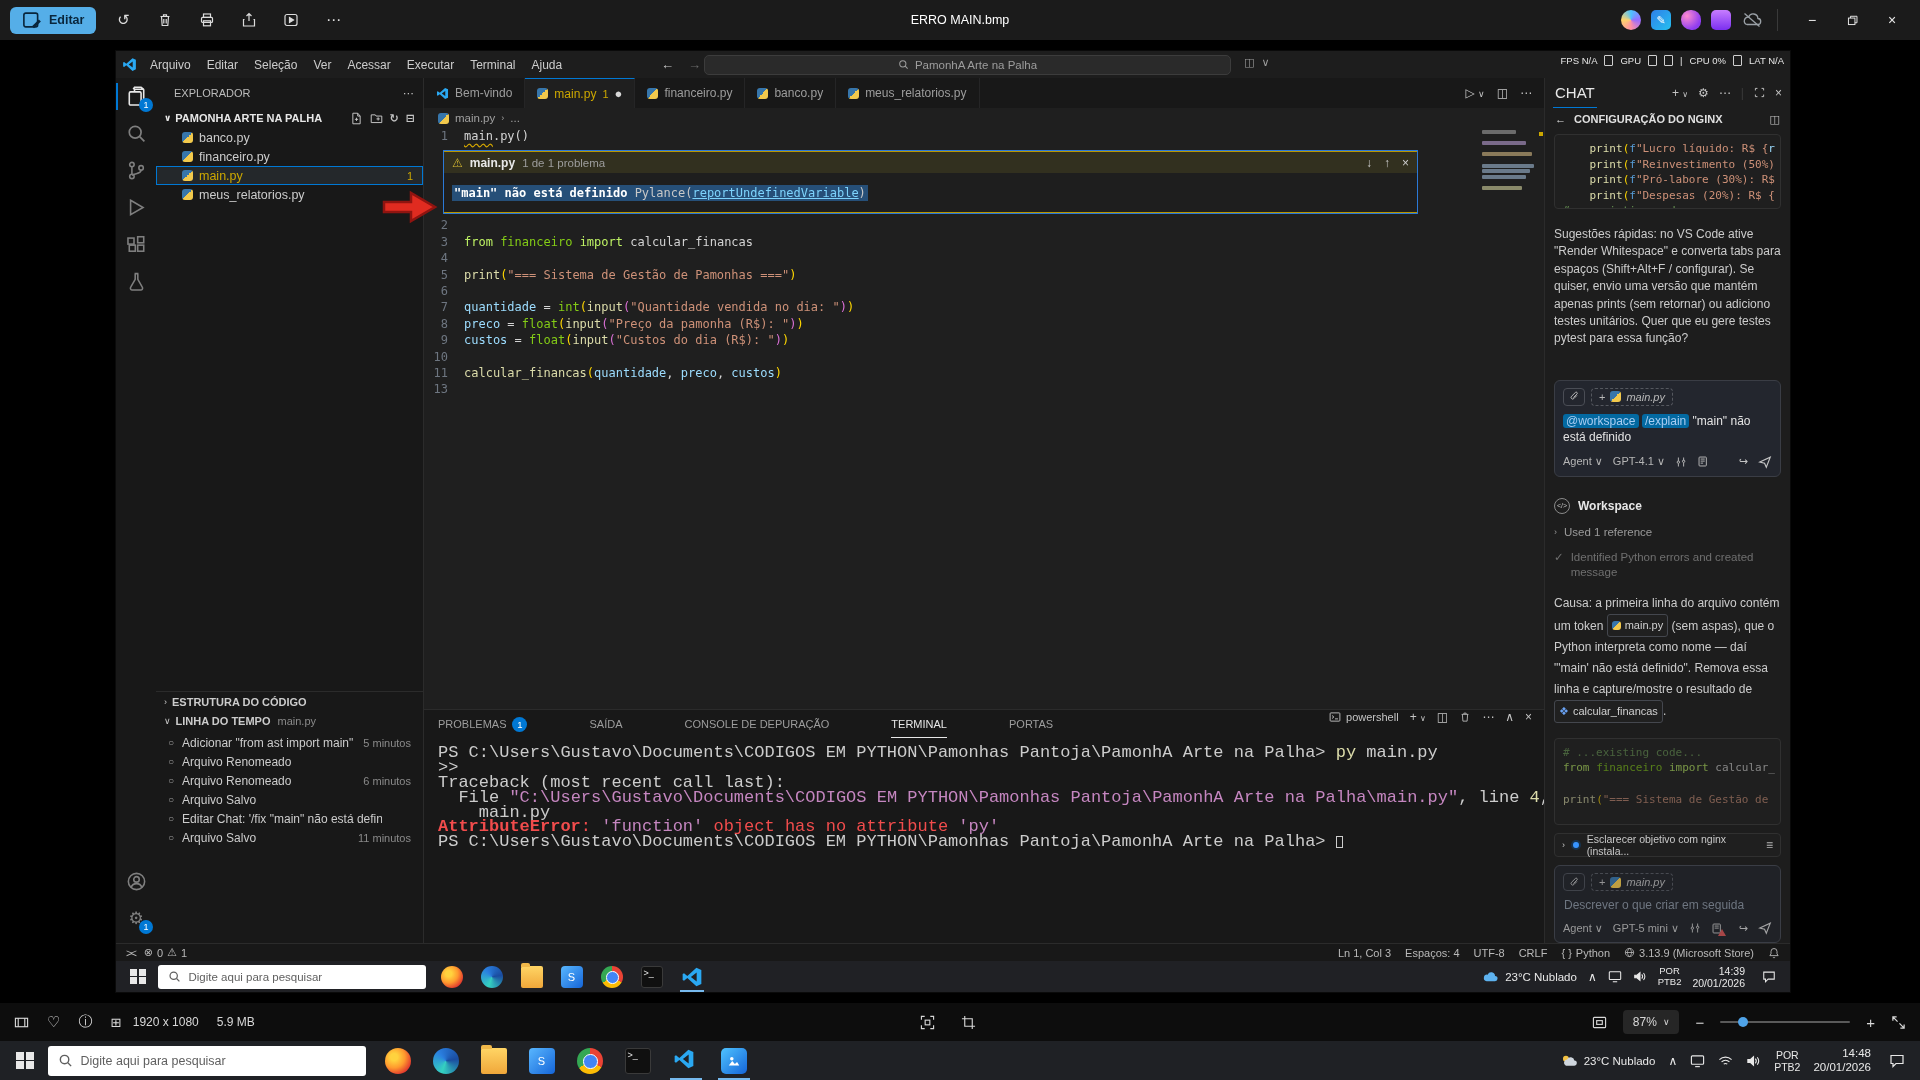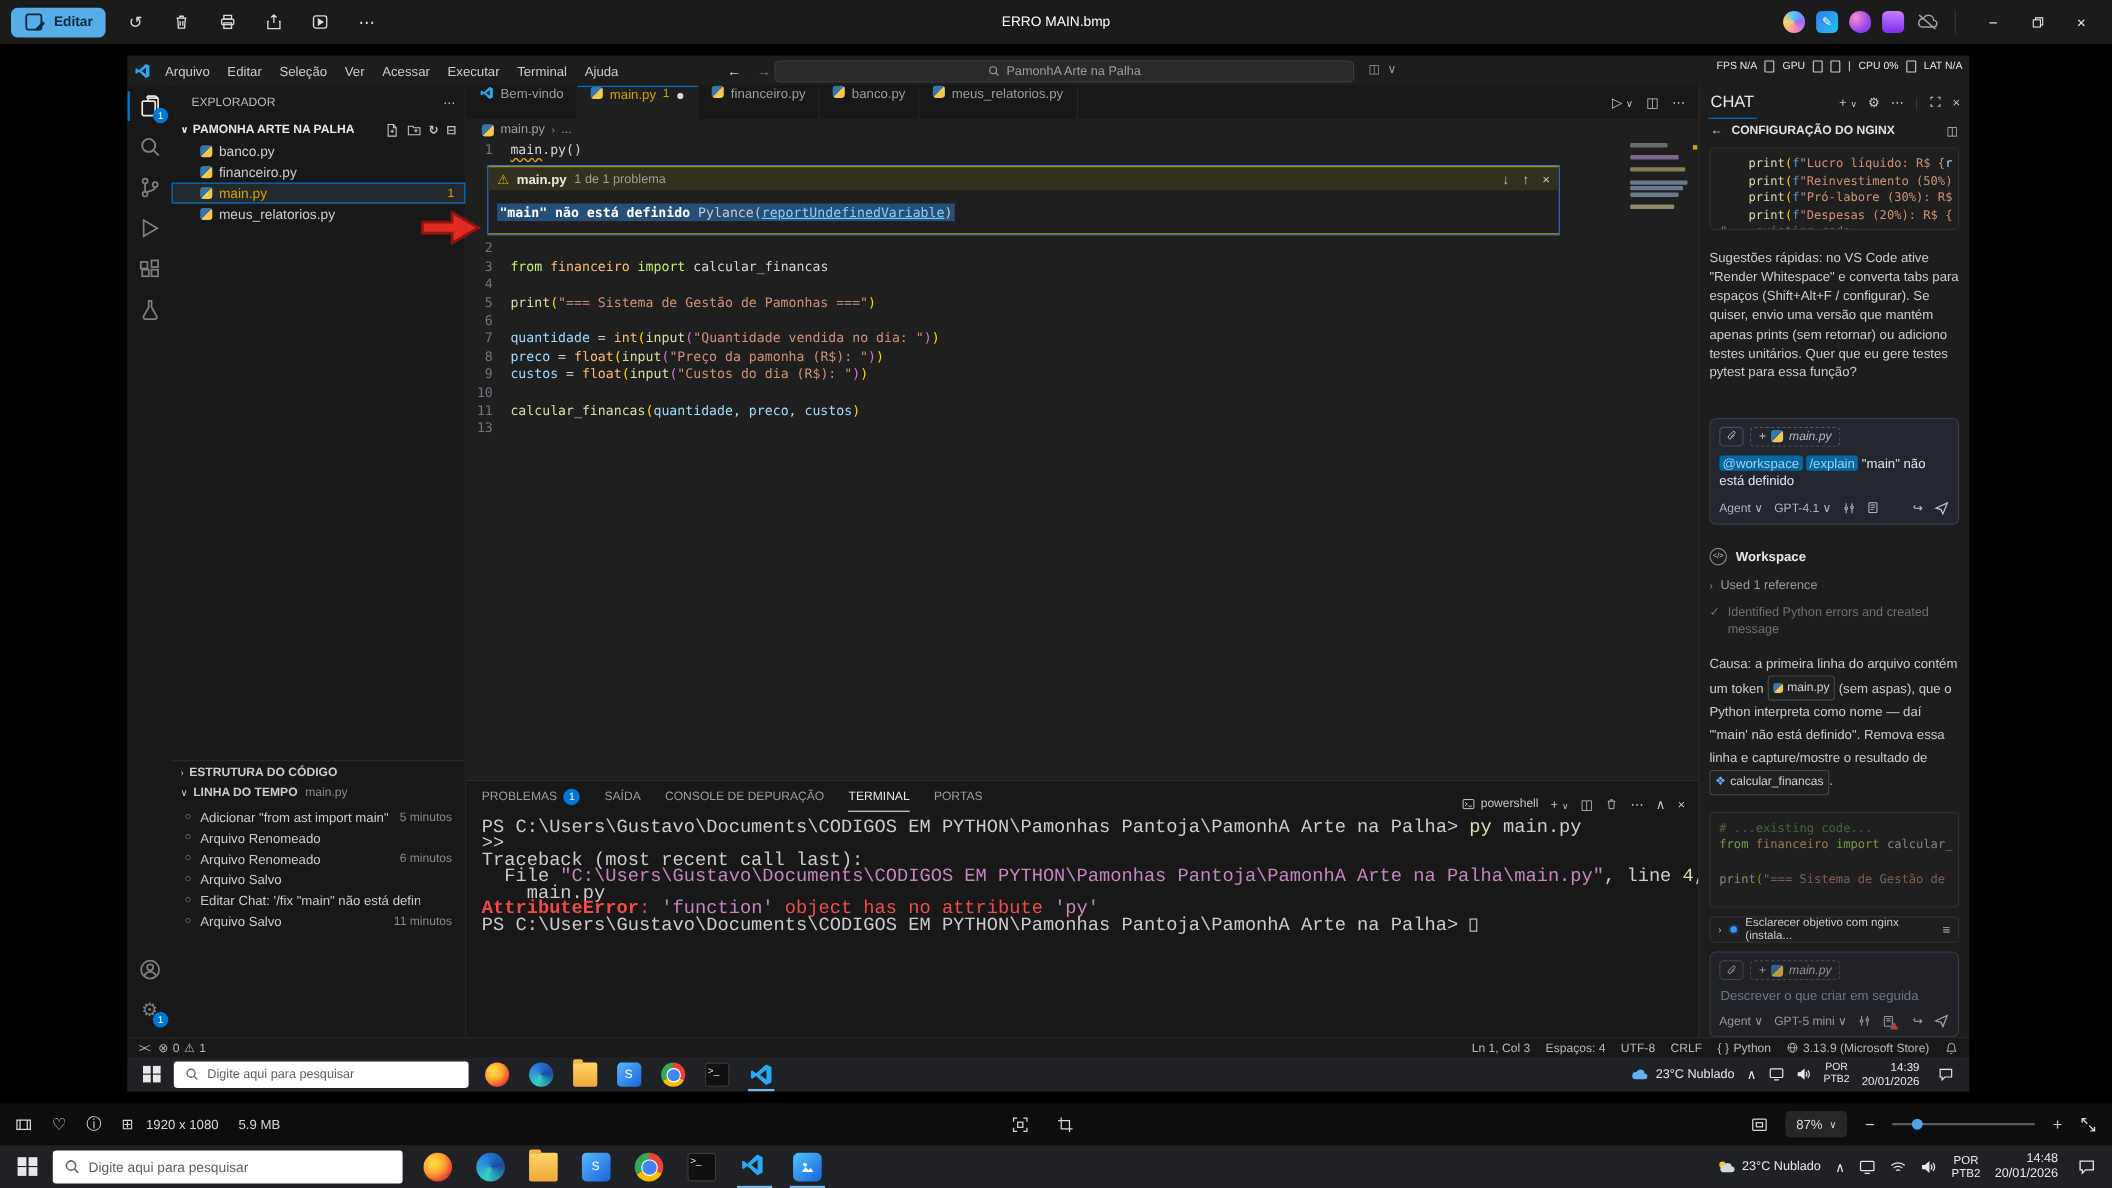--- a/index.html
+++ b/index.html
@@ -68,55 +68,55 @@
   .pyico{width:11px;height:11px;border-radius:3px;background:linear-gradient(135deg,#3776ab 50%,#f2c94c 50%);flex:0 0 auto;}
   .sb-sec{position:absolute;left:0;right:0;display:flex;align-items:center;height:20px;padding:0 8px;font-size:11px;font-weight:bold;color:#cccccc;}
   .sb-sec .chev{margin-right:5px;font-size:9px;font-weight:normal;}
   .sb-sec .suffix{margin-left:7px;font-weight:normal;color:#8a8a8a;}
   .tl-row{position:absolute;left:0;right:0;display:flex;align-items:center;height:19px;padding-left:12px;color:#cccccc;font-size:12px;}
   .tl-row .cir{color:#9d9d9d;font-size:10px;margin-right:8px;}
   .tl-row .t{margin-left:auto;padding-right:12px;color:#8a8a8a;font-size:11px;}
 
   .vs-main{position:absolute;left:308px;top:27px;width:1120px;height:865px;background:#1f1f1f;}
   .tabsbar{position:absolute;left:0;top:0;width:1120px;height:30px;background:#181818;display:flex;}
-  .tab{display:flex;gap:6px;padding:0 12px;font-size:12px;color:#9d9d9d;background:#181818;border-right:1px solid #252526;}
+  .tab{display:flex;align-items:center;gap:6px;padding:0 12px;font-size:12px;color:#9d9d9d;background:#181818;border-right:1px solid #252526;}
   .tab.active{background:#1f1f1f;color:#cccccc;border-top:1.5px solid #0078d4;}
   .tab .tname.warn{color:#cca700;}
   .tab .tbadge{color:#cca700;font-size:11px;}
   .tab .dot{color:#d8d8d8;font-size:13px;}
   .tab svg{width:13px;height:13px;}
   .editor-actions{position:absolute;right:12px;top:0;height:30px;display:flex;align-items:center;gap:12px;color:#c5c5c5;font-size:12px;}
   .breadcrumb{position:absolute;left:0;top:30px;width:1120px;height:20px;display:flex;align-items:center;gap:6px;
     padding-left:14px;font-size:11.5px;color:#a0a0a0;background:#1f1f1f;}
   .code-area{position:absolute;left:0;top:50px;width:1120px;height:581px;background:#1f1f1f;overflow:hidden;
     font-family:"DejaVu Sans Mono","Liberation Mono",monospace;font-size:12px;}
   .code-row{display:flex;height:16.4px;line-height:16.4px;white-space:pre;}
   .gutter{width:40px;text-align:right;padding-right:16px;color:#6e7681;flex:0 0 auto;}
-  .tk-kw{color:#bef264}.tk-mod{color:#fdba74}.tk-fn{color:#dcdcaa}.tk-str{color:#ce9178}
+  .tk-kw{color:#bef264}.tk-mod{color:#84cc16}.tk-fn{color:#dcdcaa}.tk-str{color:#ce9178}
   .tk-var{color:#9cdcfe}.tk-pl{color:#d4d4d4}.tk-cmt{color:#6a9955}.tk-b1{color:#ffd700}
   .tk-b2{color:#da70d6}.tk-kw2{color:#569cd6}
   .tk-sq{color:#d4d4d4;text-decoration:underline;text-decoration-style:wavy;text-decoration-color:#d7a900;text-underline-offset:3px;}
   .peek{margin:6px 126px 3px 19px;border:1px solid #2b79d7;background:#1e1e1e;}
   .peek-hdr{height:22px;background:#32301f;border-top:1px solid #b89500;display:flex;align-items:center;gap:7px;
     padding:0 8px;font-family:"Liberation Sans",sans-serif;font-size:12px;}
   .peek-hdr .warn-tri{color:#d7ba32;font-size:12px;}
   .peek-hdr .pf{color:#e8e8e8;font-weight:bold;}
   .peek-hdr .pc{color:#9d9d9d;font-size:11.5px;}
   .peek-hdr .picos{margin-left:auto;display:flex;gap:12px;color:#cccccc;font-size:12px;}
   .peek-body{height:40px;display:flex;align-items:center;padding-left:8px;border-bottom:1px solid #b89500;}
   .peek-msg{background:#264f78;padding:1px 2px;}
   .peek-msg .pm1{color:#ffffff;font-weight:bold;}
   .peek-msg .pm2{color:#c8c8c8;}
   .peek-msg a{color:#7dd3fc;text-decoration:underline;}
   .minimap{position:absolute;right:8px;top:52px;width:54px;height:52px;}
   .minimap .mrow{height:4px;margin-bottom:1.6px;border-radius:1px;}
   .scroll-mark{position:absolute;right:1px;top:54px;width:4px;height:4px;background:#cca700;}
 
   .vs-panel{position:absolute;left:0;top:631px;width:1120px;height:234px;background:#181818;border-top:1px solid #2b2b2b;}
-  .panel-tabs{display:flex;align-items:flex-end;height:28px;padding-left:14px;font-size:11px;color:#9d9d9d;}
+  .panel-tabs{display:flex;align-items:flex-start;height:28px;padding-left:14px;font-size:11px;color:#9d9d9d;gap:40px;}
   .ptab{margin-right:22px;display:flex;align-items:center;gap:6px;height:28px;}
   .ptab.active{color:#e7e7e7;border-bottom:1px solid #e7e7e7;}
   .pbadge{min-width:15px;height:15px;border-radius:8px;background:#0078d4;color:#fff;font-size:9.5px;display:flex;align-items:center;justify-content:center;}
   .panel-right{margin-left:auto;display:flex;align-items:center;gap:11px;padding-right:12px;color:#c5c5c5;font-size:12px;}
   .panel-right .shell{display:flex;align-items:center;gap:5px;font-size:11px;}
   .term{padding:8px 0 0 14px;font-family:Liberation Mono, monospace;font-size:17px;}
   .term .trow{height:14.9px;line-height:14.9px;white-space:pre;}
   .tk-w{color:#cccccc}.tk-y{color:#dcdcaa}.tk-m{color:#c586c0}.tk-r{color:#f14c4c}
   .tk-rb{color:#f14c4c;font-weight:bold}
   .tk-cur{display:inline-block;width:7px;height:12px;border:1px solid #cccccc;vertical-align:-2px;}

